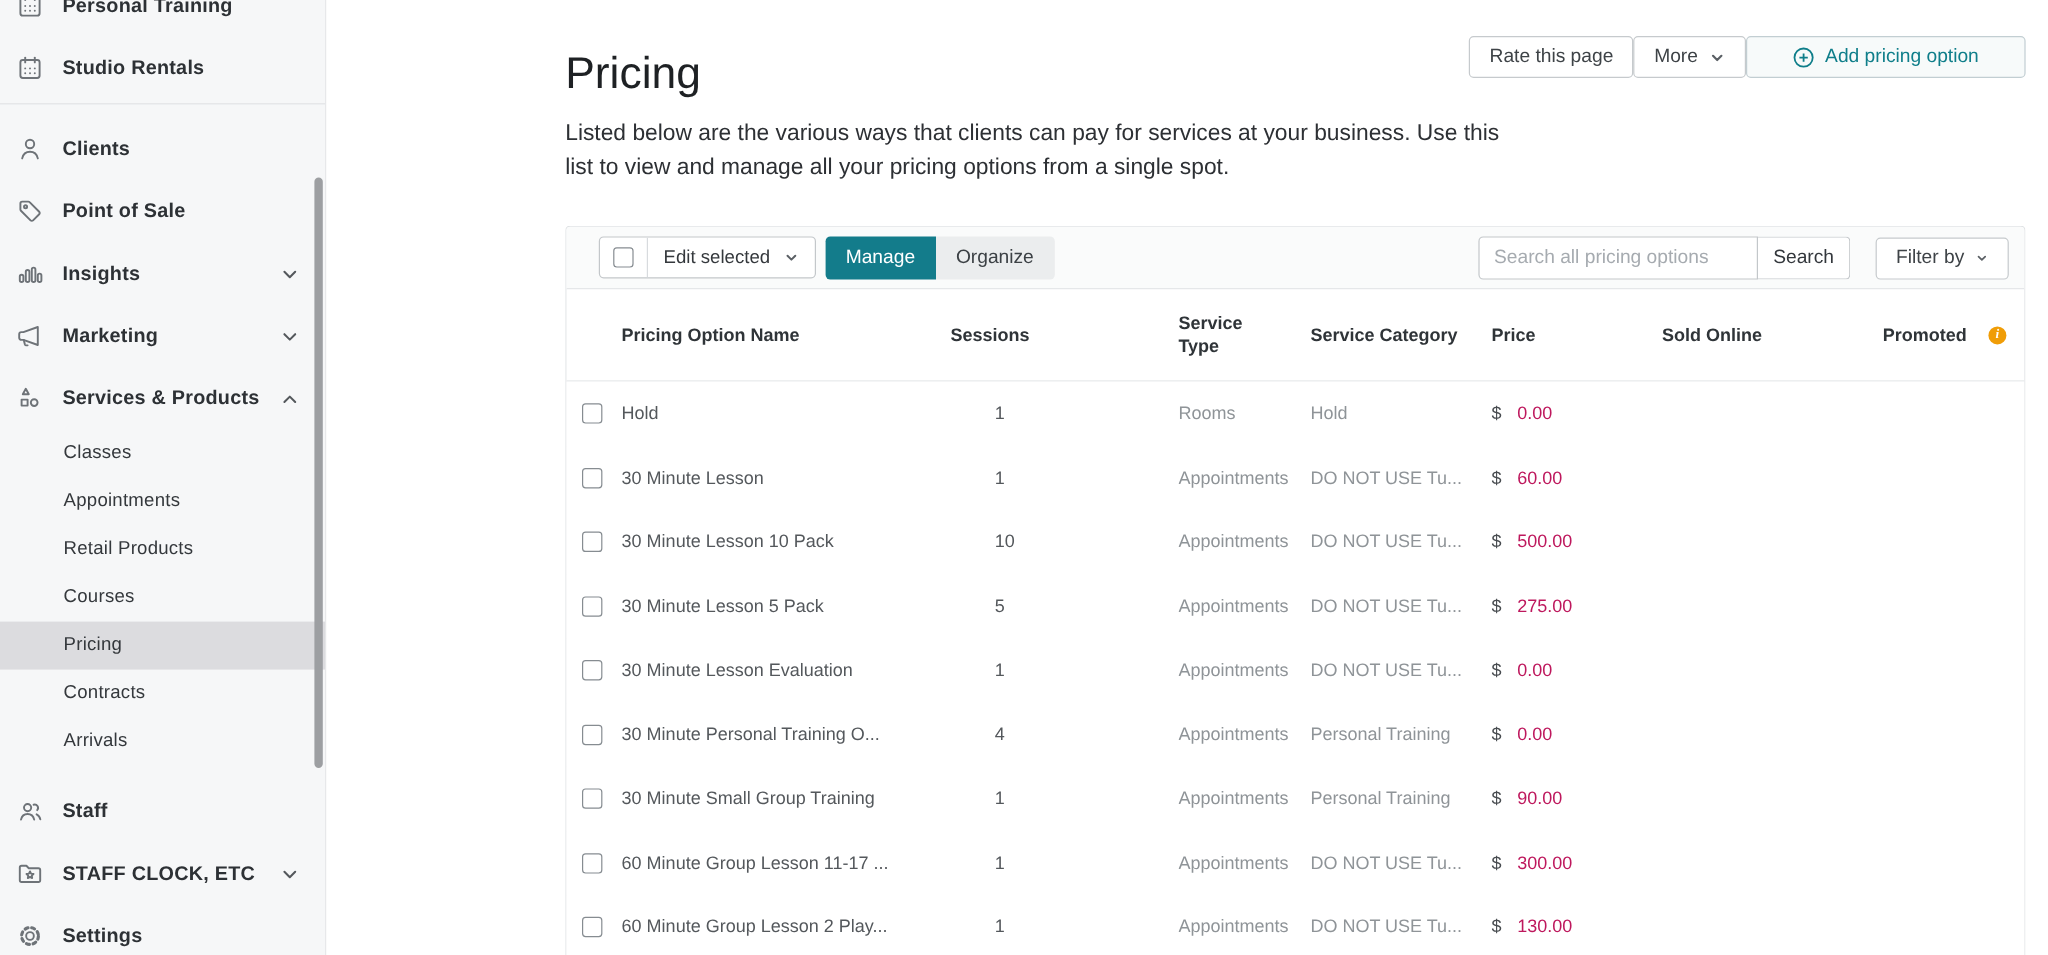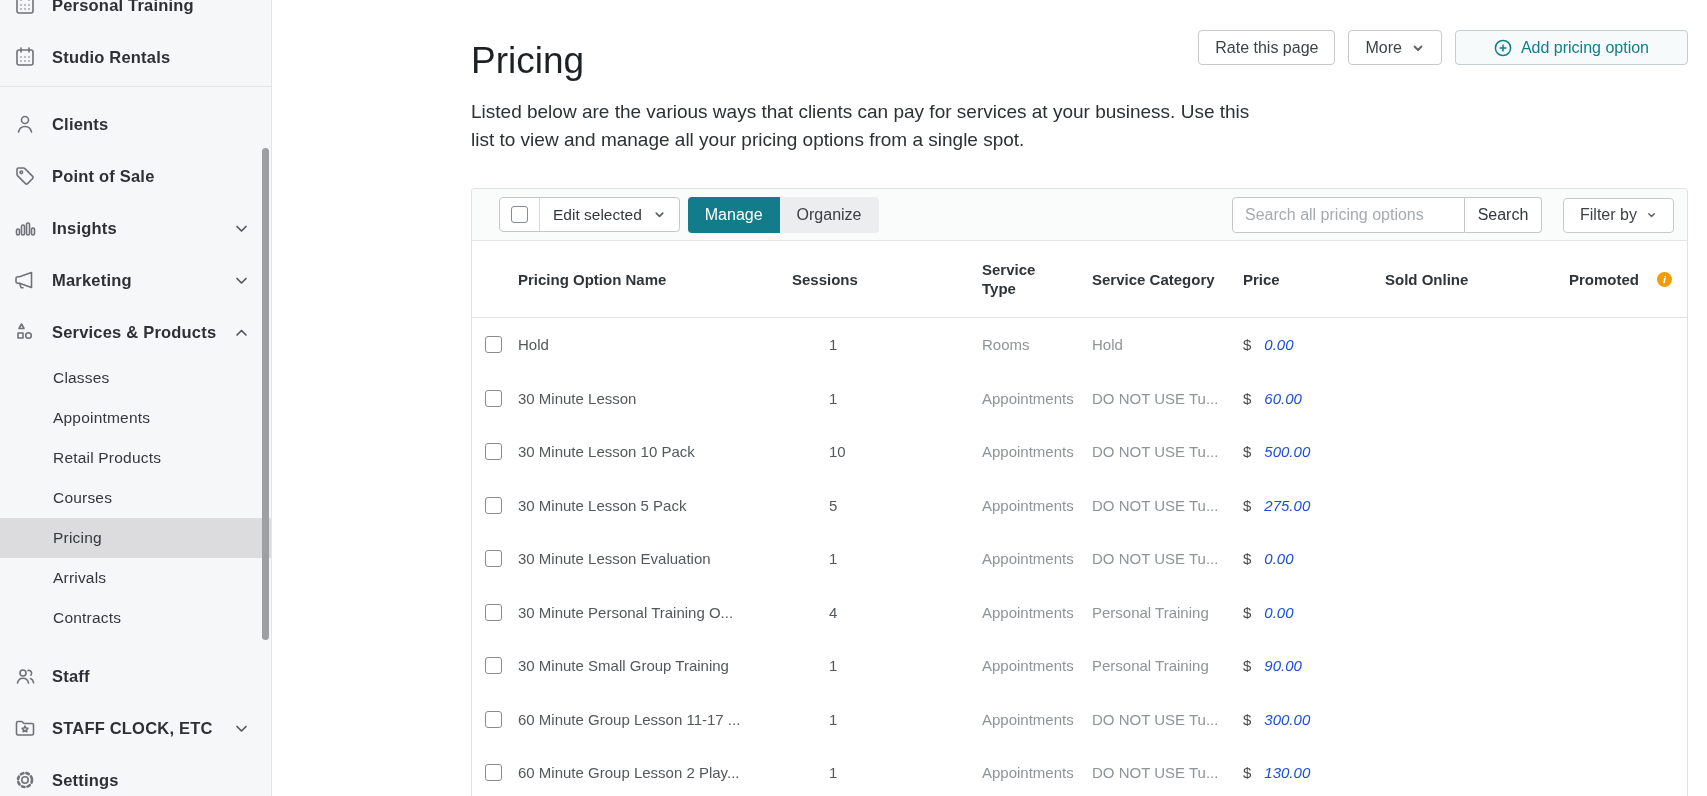--- a/index.html
+++ b/index.html
@@ -22,21 +22,21 @@
   .nav-sub.selected { background:#dcdcdf; }
   .nav-gap { height:12px; }
   .sidebar-scrollbar { position:absolute; right:2px; top:148px; width:7px; height:492px;
     background:#9d9fa2; border-radius:4px; }
 
   
   .main { position:absolute; left:272px; top:0; width:1435px; height:796px;
     padding:38px 19px 0 199px; background:#fff; }
   .page-header { display:flex; align-items:flex-start; justify-content:space-between; }
   h1.title { font-size:37px; font-weight:500; line-height:46px; color:#1e2124; }
-  .header-actions { display:flex; gap:13px; margin-top:-8px; }
+  .header-actions { display:flex; margin-top:-8px; }
   .btn { display:flex; align-items:center; gap:9px; height:35px; padding:0 16px;
     background:#fff; border:1px solid #c6cacd; border-radius:4px;
     font-family:"Liberation Sans",sans-serif; font-size:16px; color:#3e4347; cursor:pointer; white-space:nowrap; }
   .btn svg.chev { stroke:#5b6065; fill:none; stroke-width:1.8; stroke-linecap:round; stroke-linejoin:round; }
   .btn.add { background:#f7fafa; border-color:#c2ced2; color:#0f7e8a; padding:0 38px; }
   .btn.add svg { stroke:#0f7e8a; fill:none; stroke-width:1.5; }
   .desc { margin-top:14px; font-size:19px; line-height:28px; color:#2d3034; }
 
   
   .panel { margin-top:34px; width:1217px; border:1px solid #dfe2e4; border-bottom:none;
@@ -69,21 +69,21 @@
   .th.type { max-width:80px; }
   .info-dot { width:15px; height:15px; border-radius:50%; background:#f09d07; color:#fff;
     font-family:"Liberation Serif",serif; font-style:italic; font-weight:700; font-size:11px;
     line-height:15px; text-align:center; display:inline-block; cursor:pointer; }
   .trow { height:53.5px; background:#fff; }
   .cell { font-size:15px; color:#54585c; white-space:nowrap; overflow:hidden; }
   .cell.muted { color:#8f9498; }
   .cell.sessions { padding-left:37px; }
   .cell.price { display:flex; }
   .cell.price .cur { color:#474b4f; }
-  .cell.price .amt { margin-left:13px; color:#1d4ed8;font-style:italic; }
+  .cell.price .amt { margin-left:13px; color:#be185d; }
   .cell.name { cursor:pointer; }
 </style>
 </head>
 <body>
 
 <aside class="sidebar">
   <div class="nav-item first">
     <span class="nav-icon">
       <svg width="24" height="24" viewBox="0 0 24 24">
           <rect x="4" y="5" width="16" height="15" rx="2"></rect>
@@ -188,24 +188,24 @@
   <div class="nav-sub">
     <span class="nav-label">Retail Products</span>
   </div>
   <div class="nav-sub">
     <span class="nav-label">Courses</span>
   </div>
   <div class="nav-sub selected">
     <span class="nav-label">Pricing</span>
   </div>
   <div class="nav-sub">
+    <span class="nav-label">Contracts</span>
+  </div>
+  <div class="nav-sub">
     <span class="nav-label">Arrivals</span>
-  </div>
-  <div class="nav-sub">
-    <span class="nav-label">Contracts</span>
   </div>
   <div class="nav-gap"></div>
   <div class="nav-item">
     <span class="nav-icon">
       <svg width="24" height="24" viewBox="0 0 24 24">
           <circle cx="10" cy="9" r="3"></circle>
           <path d="M4.5 19c.7-3 2.8-4.7 5.5-4.7s4.8 1.7 5.5 4.7"></path>
           <path d="M15 6.6a2.8 2.8 0 0 1 3 4.5"></path>
           <path d="M17.5 14.6c1.6.7 2.7 2.2 3.1 4.2"></path>
         </svg>

